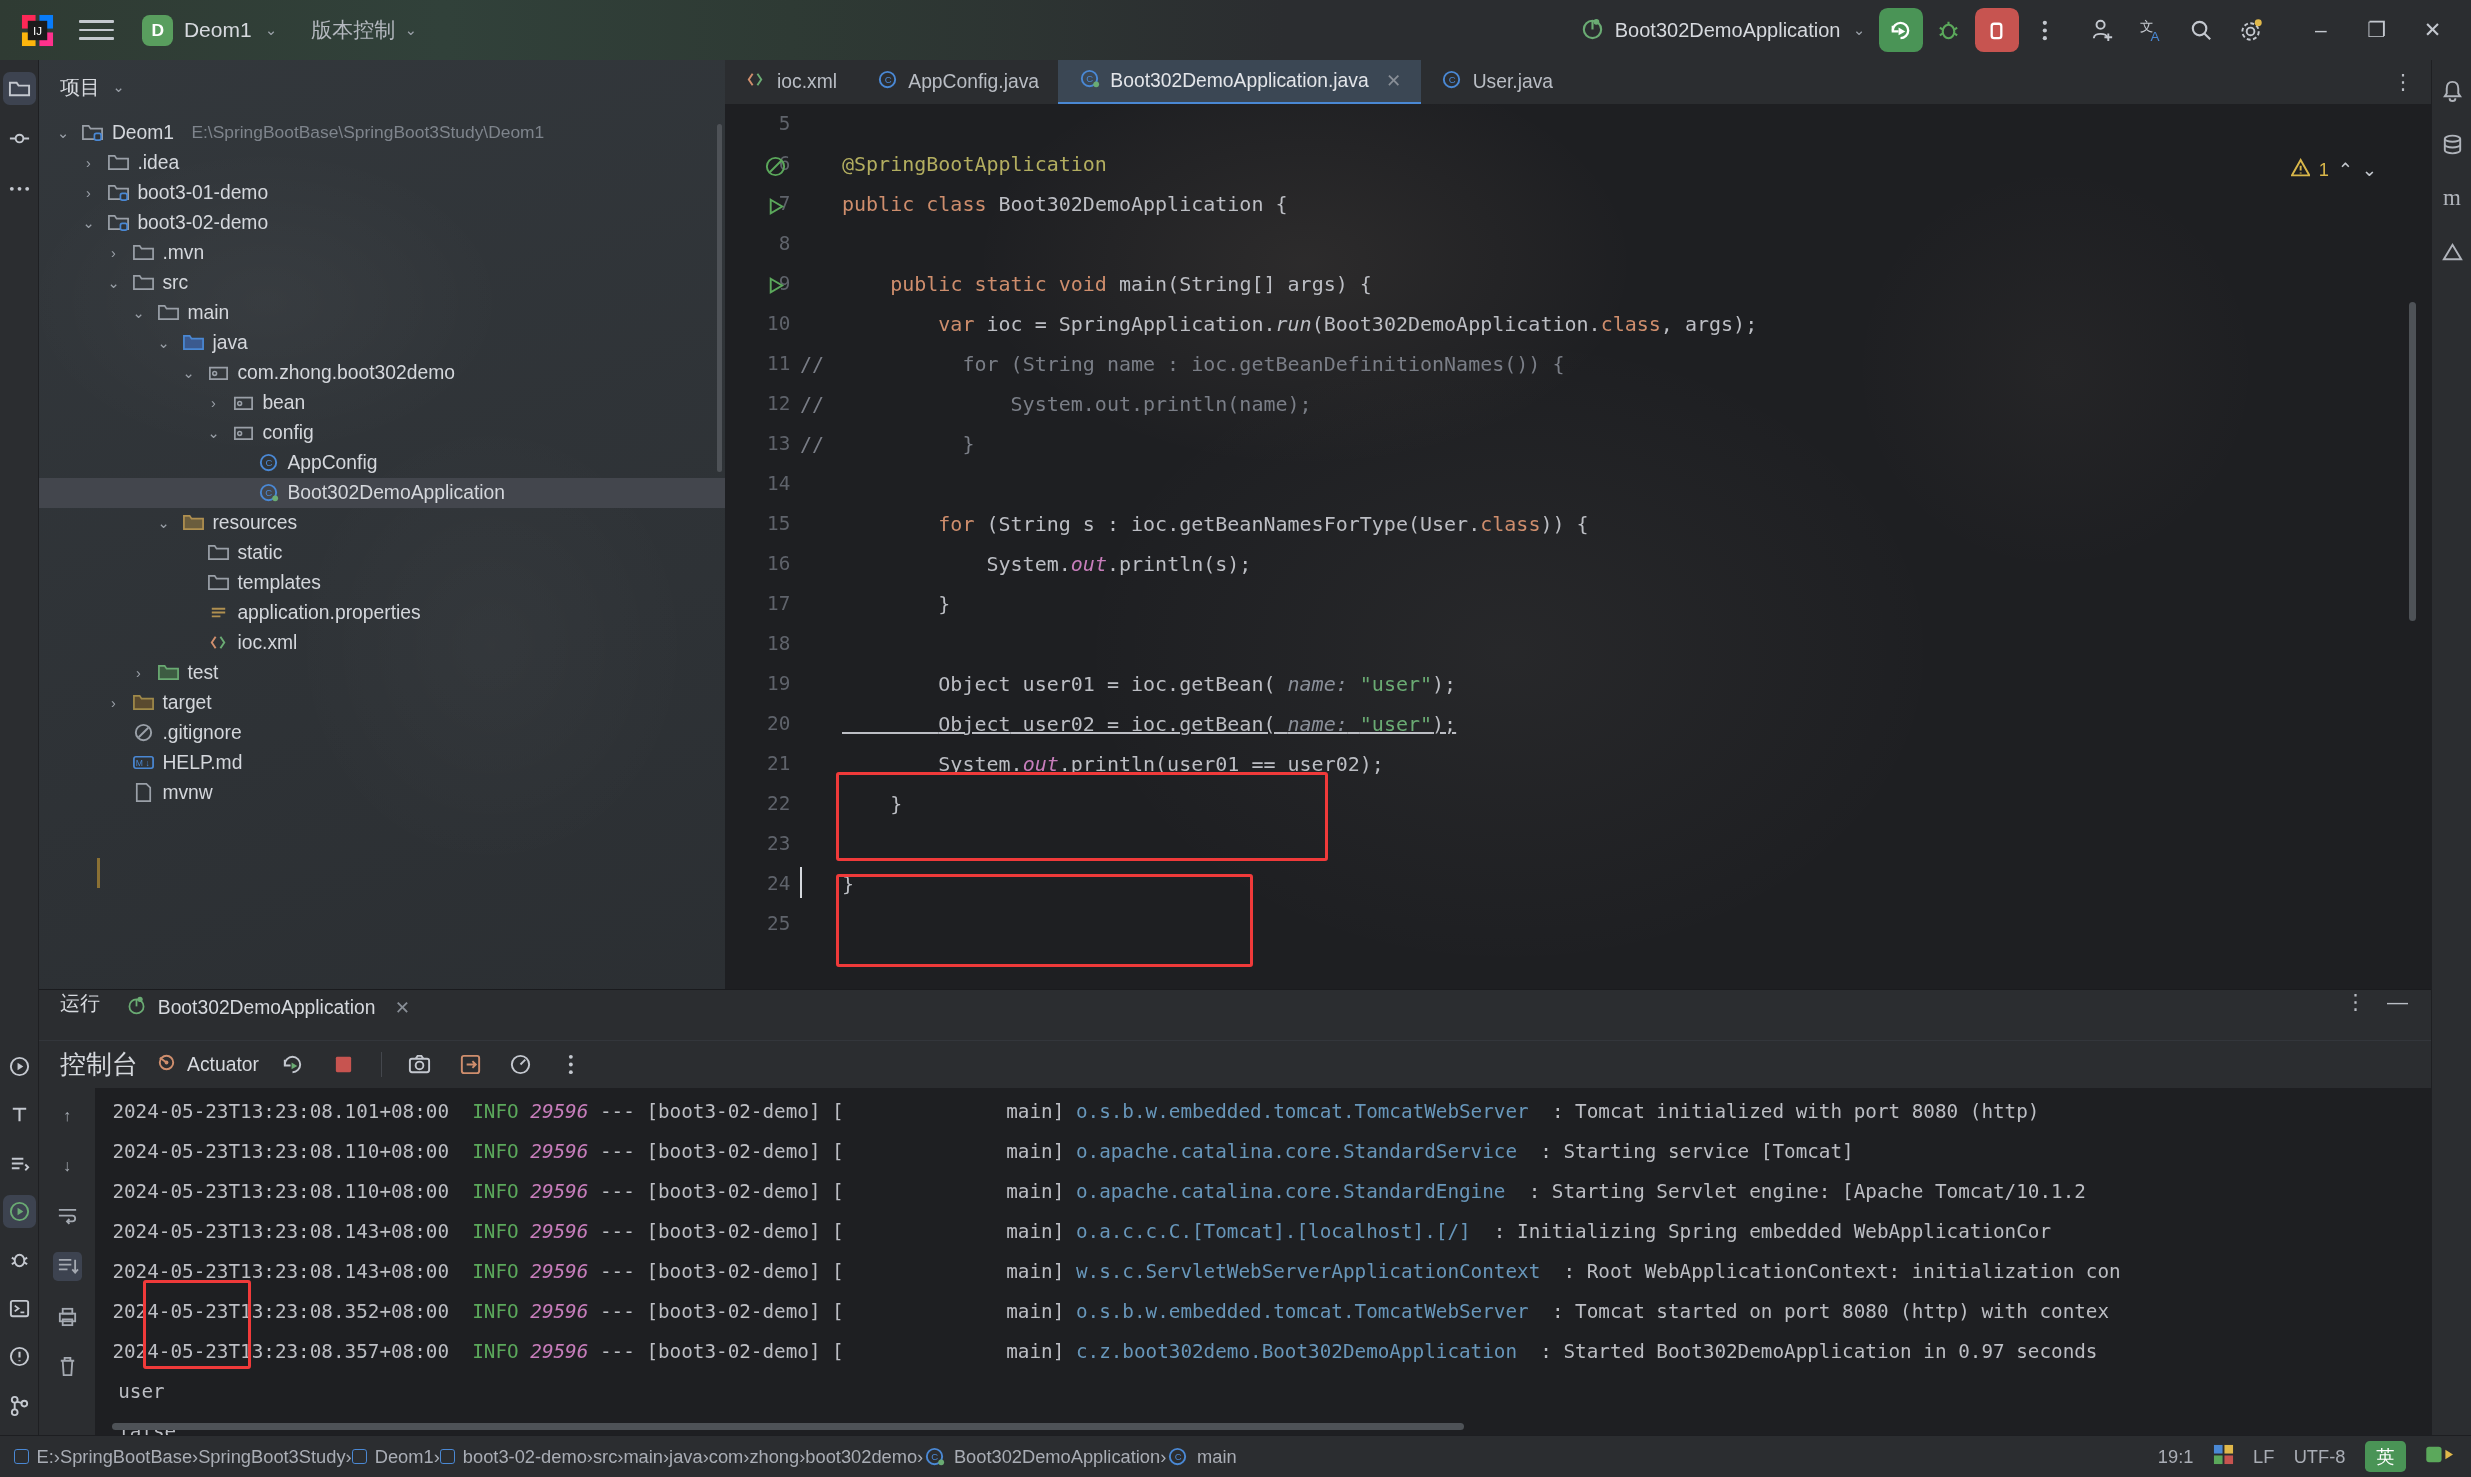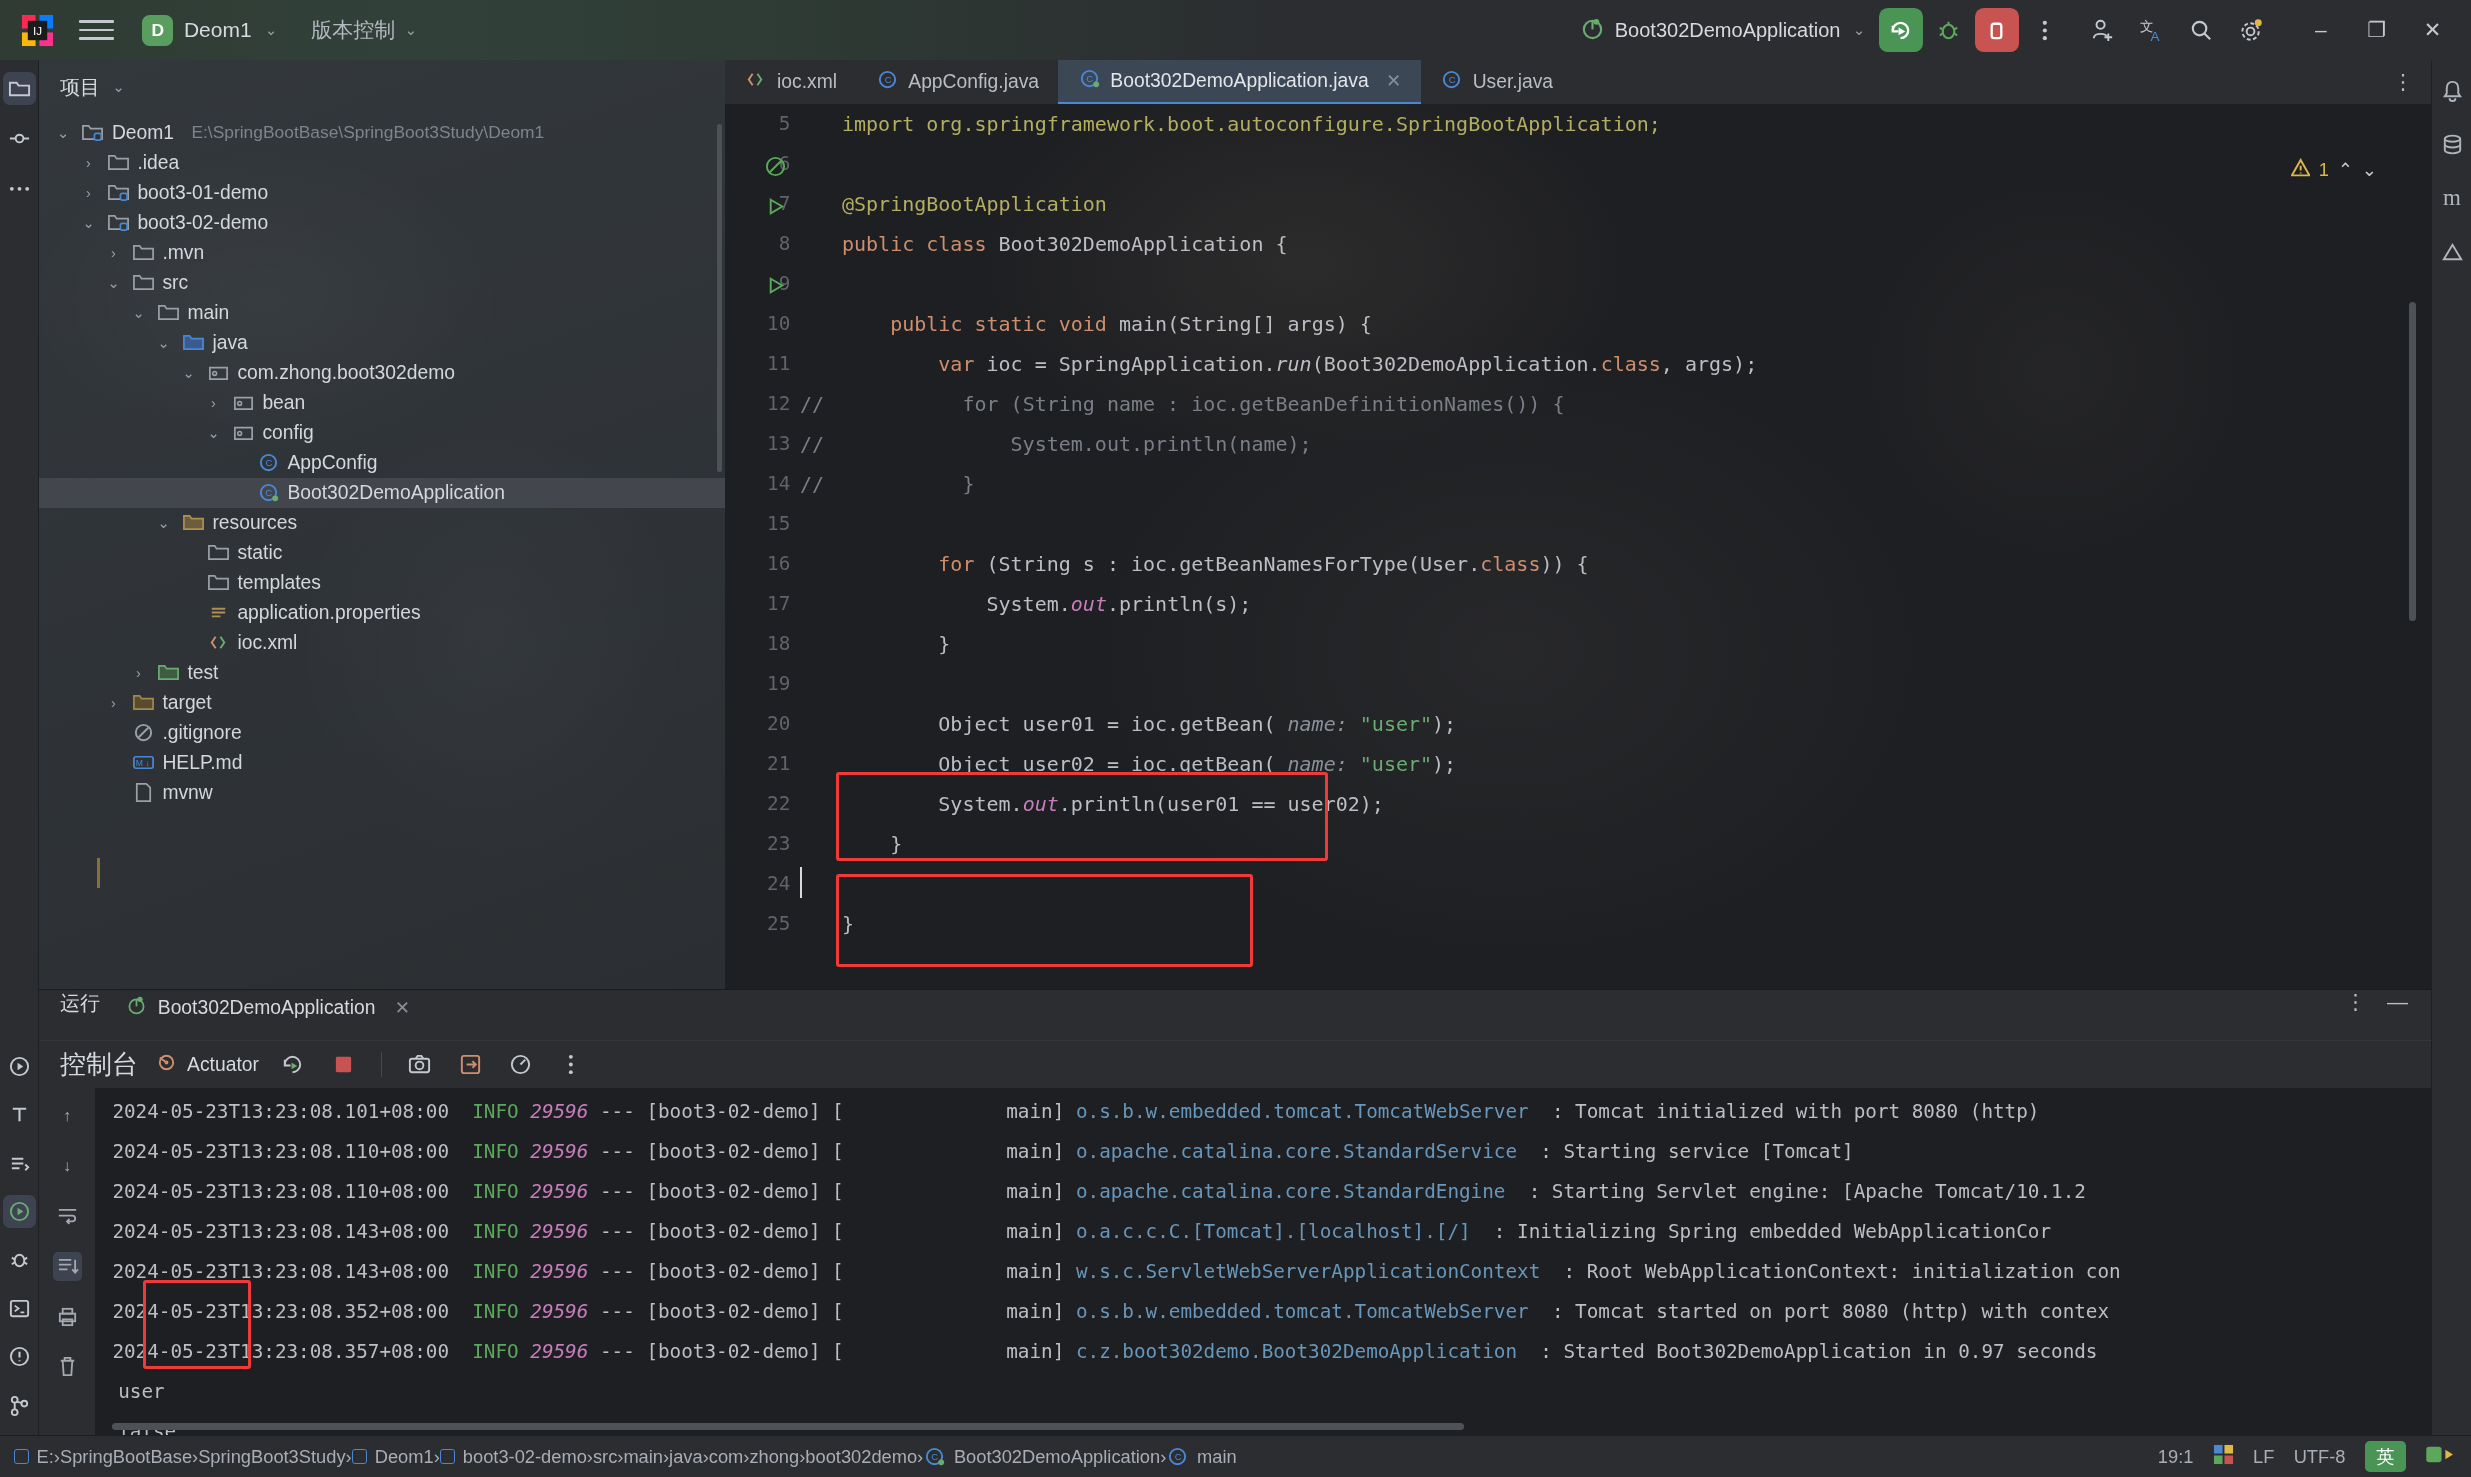--- a/index.html
+++ b/index.html
@@ -644,37 +644,36 @@
                 <div class="gline">18</div>
                 <div class="gline">19</div>
                 <div class="gline">20</div>
                 <div class="gline">21</div>
                 <div class="gline">22</div>
                 <div class="gline">23</div>
                 <div class="gline">24</div>
                 <div class="gline">25</div>
               </div>
             <div class="codecol" id="codecol">
-                <div class="cline" style="position: relative;"><span style="margin-left: 42px;"><span class="ann">import org.springframework.boot.autoconfigure.SpringBootApplication;</span></span></div>
                 <div class="cline" style="position: relative;"><span style="margin-left: 42px;"></span></div>
                 <div class="cline" style="position: relative;"><span style="margin-left: 42px;"><span class="ann">@SpringBootApplication</span></span></div>
                 <div class="cline" style="position: relative;"><span style="margin-left: 42px;"><span class="kw">public class</span> <span class="cls">Boot302DemoApplication</span> {</span></div>
                 <div class="cline" style="position: relative;"><span style="margin-left: 42px;"></span></div>
                 <div class="cline" style="position: relative;"><span style="margin-left: 42px;">    <span class="kw">public static void</span> <span class="cls">main</span>(<span class="cls">String</span>[] args) {</span></div>
                 <div class="cline" style="position: relative;"><span style="margin-left: 42px;">        <span class="kw">var</span> ioc = <span class="cls">SpringApplication</span>.<span class="stat">run</span>(<span class="cls">Boot302DemoApplication</span>.<span class="kw">class</span>, args);</span></div>
                 <div class="cline" style="position: relative;"><span class="cmt-col">//</span><span style="margin-left: 42px;">          <span class="cmt">for (String name : ioc.getBeanDefinitionNames()) {</span></span></div>
                 <div class="cline" style="position: relative;"><span class="cmt-col">//</span><span style="margin-left: 42px;">              <span class="cmt">System.out.println(name);</span></span></div>
                 <div class="cline" style="position: relative;"><span class="cmt-col">//</span><span style="margin-left: 42px;">          <span class="cmt">}</span></span></div>
                 <div class="cline" style="position: relative;"><span style="margin-left: 42px;"></span></div>
                 <div class="cline" style="position: relative;"><span style="margin-left: 42px;">        <span class="kw">for</span> (<span class="cls">String</span> s : ioc.getBeanNamesForType(<span class="cls">User</span>.<span class="kw">class</span>)) {</span></div>
                 <div class="cline" style="position: relative;"><span style="margin-left: 42px;">            <span class="cls">System</span>.<span class="fld">out</span>.println(s);</span></div>
                 <div class="cline" style="position: relative;"><span style="margin-left: 42px;">        }</span></div>
                 <div class="cline" style="position: relative;"><span style="margin-left: 42px;"></span></div>
                 <div class="cline" style="position: relative;"><span style="margin-left: 42px;">        <span class="cls">Object</span> user01 = ioc.getBean( <span class="hint">name:</span> <span class="str">"user"</span>);</span></div>
-                <div class="cline" style="position: relative;"><span style="margin-left: 42px;">        <span class="cls">Object</span> user02 = ioc.getBean( <span class="hint">name:</span> <span class="str">"user"</span>);</span></div>
+                <div class="cline" style="position: relative;"><span style="margin-left: 42px; text-decoration: underline;">        <span class="cls">Object</span> user02 = ioc.getBean( <span class="hint">name:</span> <span class="str">"user"</span>);</span></div>
                 <div class="cline" style="position: relative;"><span style="margin-left: 42px;">        <span class="cls">System</span>.<span class="fld">out</span>.println(user01 == user02);</span></div>
                 <div class="cline" style="position: relative;"><span style="margin-left: 42px;">    }</span></div>
                 <div class="cline" style="position: relative;"><span style="margin-left: 42px;"></span></div>
                 <div class="cline" style="position: relative;"><span style="margin-left: 42px;">}</span></div>
               </div>
 
             <div class="runmark" style="top:51px;">
               <svg width="23" height="23" viewBox="0 0 24 24">
                   <circle cx="12" cy="12" r="9" fill="none" stroke="#5ba85b" stroke-width="2"></circle>
                   <path d="M6 18 L18 6" stroke="#5ba85b" stroke-width="2"></path>

